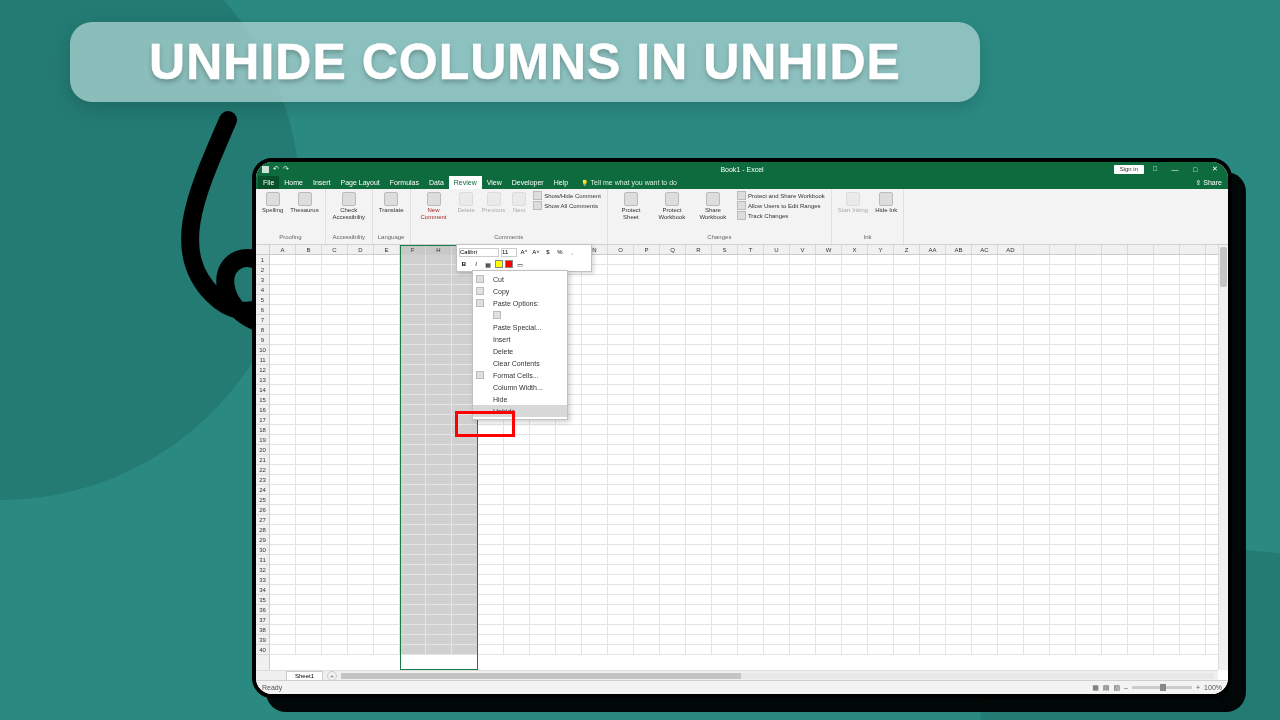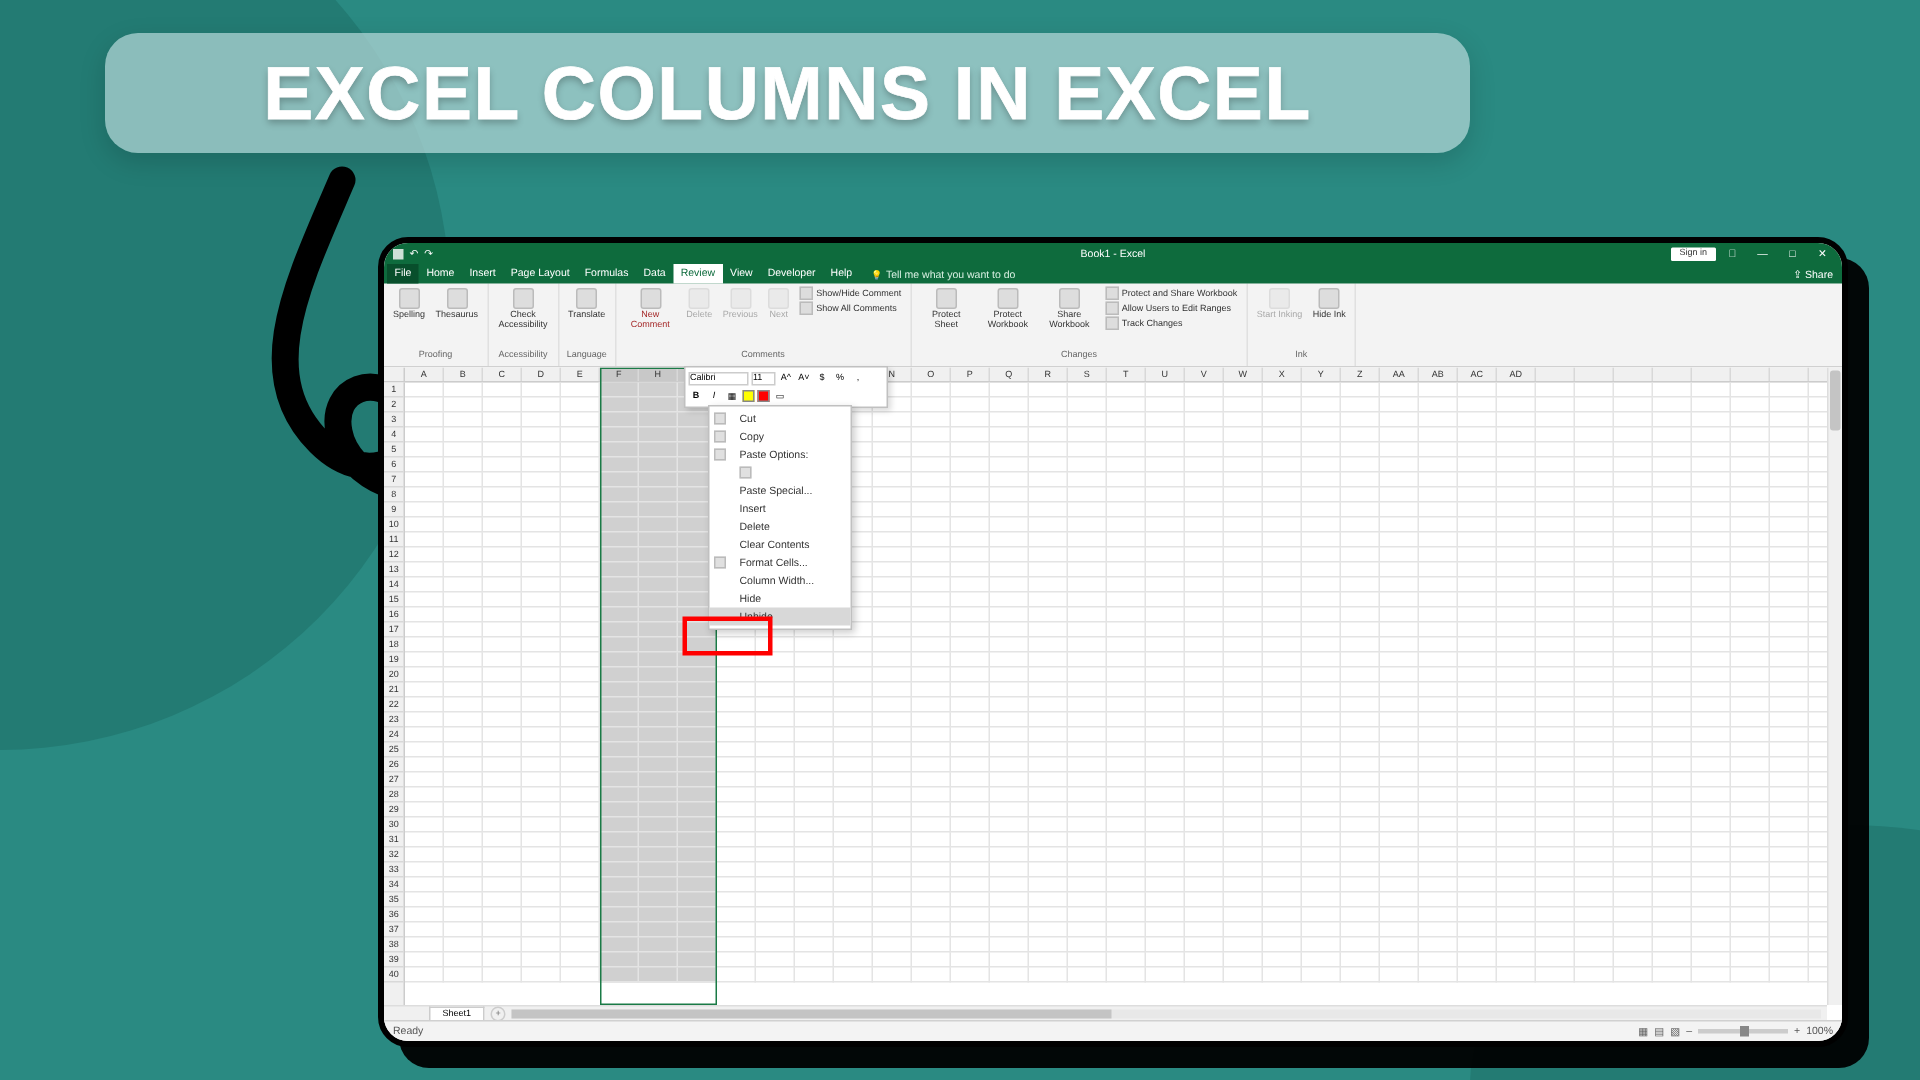--- a/index.html
+++ b/index.html
@@ -85,21 +85,21 @@
 
   .redbox { position:absolute; border:3px solid #ff0000; pointer-events:none;}
 </style>
 </head>
 <body>
 
 <div class="blob blob1"></div>
 <div class="blob blob2"></div>
 
 <div class="banner">
-  <h1>EXCEL COLUMNS IN EXCEL</h1>
+  <h1>UNHIDE COLUMNS IN UNHIDE</h1>
 </div>
 
 <svg class="arrow" viewBox="0 0 320 360">
   <path d="M 70 10 C 40 80, 10 140, 55 185 C 90 220, 130 190, 110 160 C 95 138, 62 148, 68 178 C 74 210, 120 225, 145 215 C 100 230, 135 247, 200 265 L 272 288" stroke="#000" stroke-width="18" fill="none" stroke-linecap="round"></path>
   <path d="M 278 290 L 228 252 L 236 292 L 204 322 Z" fill="#000"></path>
 </svg>
 
 <div class="excel-window">
 
   <div class="titlebar">

